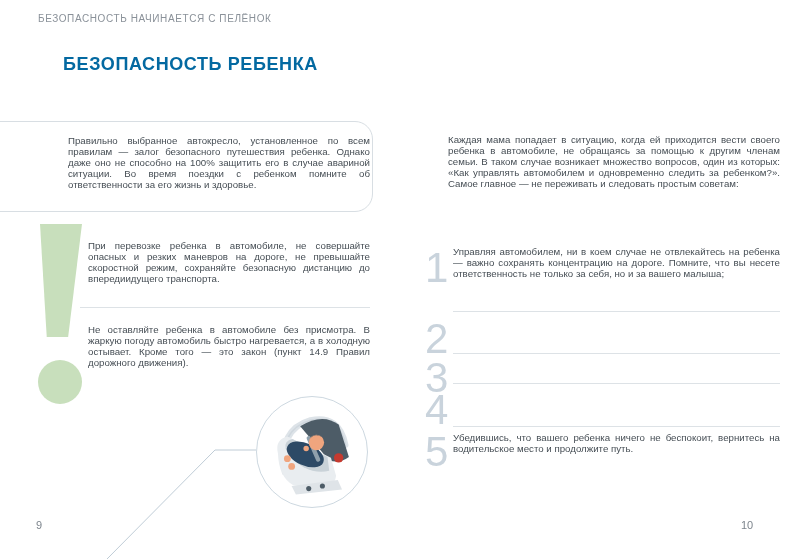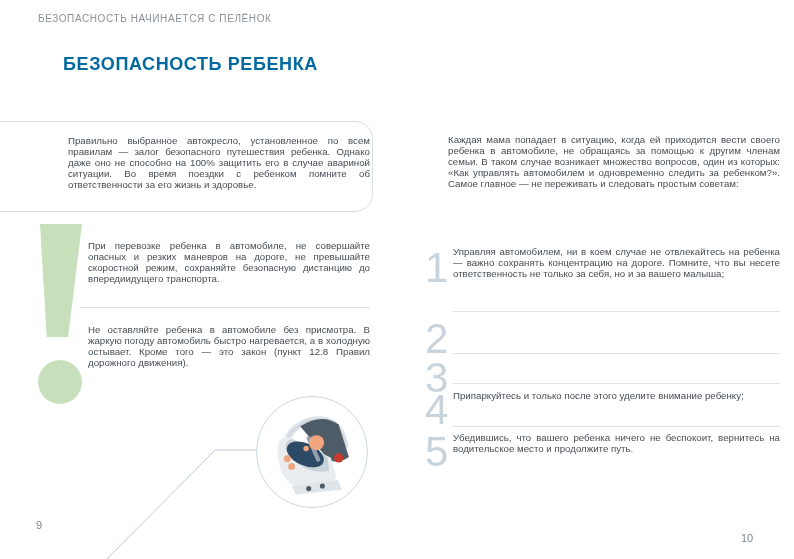--- a/index.html
+++ b/index.html
@@ -70,21 +70,21 @@
     position:absolute; left:256px; top:396px; width:112px; height:112px;
     border:1px solid #cdd8e0; border-radius:50%; background:#ffffff;
   }
   .illu-svg { position:absolute; left:266px; top:404px; width:94px; height:94px; }
   .connector-svg { position:absolute; left:0; top:0; width:794px; height:559px; pointer-events:none; }
   .page-num {
     position:absolute; top:519px;
     font-size:11px; color:#7d858d;
   }
   .page-num-left  { left:36px; }
-  .page-num-right { left:741px;margin-top:13px; }
+  .page-num-right { left:741px; }
 </style>
 </head>
 <body>
 
 <div class="page">
 
   <svg class="connector-svg" viewBox="0 0 794 559" xmlns="http://www.w3.org/2000/svg">
     <polyline points="107,559 215,450 256,450" fill="none" stroke="#bfccd6" stroke-width="1"></polyline>
   </svg>
 
@@ -94,21 +94,21 @@
   </div>
 
   <div class="intro-box"></div>
   <div class="body-text intro-left">Правильно выбранное автокресло, установленное по всем правилам — залог безопасного путешествия ребенка. Однако даже оно не способно на 100% защитить его в случае авариной ситуации. Во время поездки с ребенком помните об ответственности за его жизнь и здоровье.</div>
 
   <div class="excl-bar"></div>
   <div class="excl-dot"></div>
 
   <div class="body-text para-2">При перевозке ребенка в автомобиле, не совершайте опасных и резких маневров на дороге, не превышайте скоростной режим, сохраняйте безопасную дистанцию до впередиидущего транспорта.</div>
   <div class="hr-left"></div>
-  <div class="body-text para-3">Не оставляйте ребенка в автомобиле без присмотра. В жаркую погоду автомобиль быстро нагревается, а в холодную остывает. Кроме того — это закон (пункт 12.8 Правил дорожного движения).</div>
+  <div class="body-text para-3">Не оставляйте ребенка в автомобиле без присмотра. В жаркую погоду автомобиль быстро нагревается, а в холодную остывает. Кроме того — это закон (пункт 14.9 Правил дорожного движения).</div>
 
   <div class="illu-circle"></div>
   <svg class="illu-svg" viewBox="0 0 110 110" xmlns="http://www.w3.org/2000/svg">
 
     <path d="M22 80 Q14 30 52 19 Q86 12 93 48" fill="none" stroke="#dde3e8" stroke-width="7" stroke-linecap="round"></path>
     <path d="M22 80 Q14 30 52 19 Q86 12 93 48" fill="none" stroke="#c2ccd3" stroke-width="2" stroke-linecap="round" opacity="0.5"></path>
 
     <path d="M40 26 Q66 10 85 24 L97 62 Q86 70 74 66 Z" fill="#4d5c67"></path>
 
     <path d="M14 58 Q10 42 25 38 L76 63 L82 84 Q80 99 62 99 L32 95 Q15 86 14 58 Z" fill="#e9edf0"></path>
@@ -139,21 +139,20 @@
   <div class="body-text step-text t1">Управляя автомобилем, ни в коем случае не отвлекайтесь на ребенка — важно сохранять концентрацию на дороге. Помните, что вы несете ответственность не только за себя, но и за вашего малыша;</div>
   <div class="hr-right l1"></div>
 
   <div class="step-number n2">2</div>
   <div class="hr-right l2"></div>
 
   <div class="step-number n3">3</div>
   <div class="hr-right l3"></div>
 
   <div class="step-number n4">4</div>
-  <div class="body-text step-text t4">Припаркуйтесь и только после этого уделите внимание ребенку;</div>
   <div class="hr-right l4"></div>
 
   <div class="step-number n5">5</div>
   <div class="body-text step-text t5">Убедившись, что вашего ребенка ничего не беспокоит, вернитесь на водительское место и продолжите путь.</div>
 
   <div class="page-num page-num-left">9</div>
   <div class="page-num page-num-right">10</div>
 
 </div>
 

